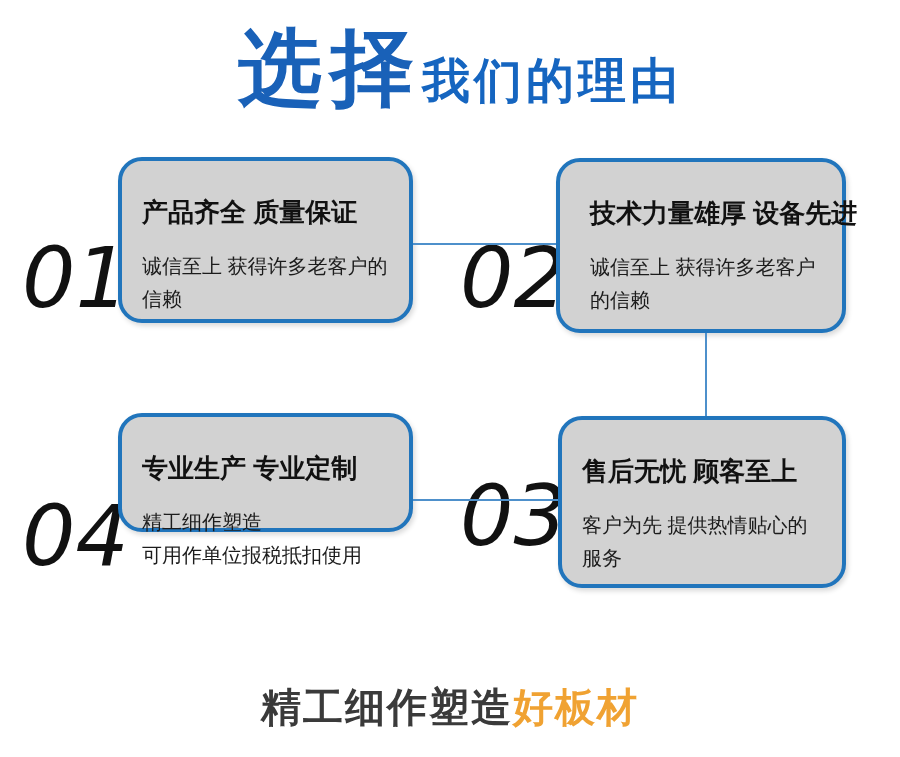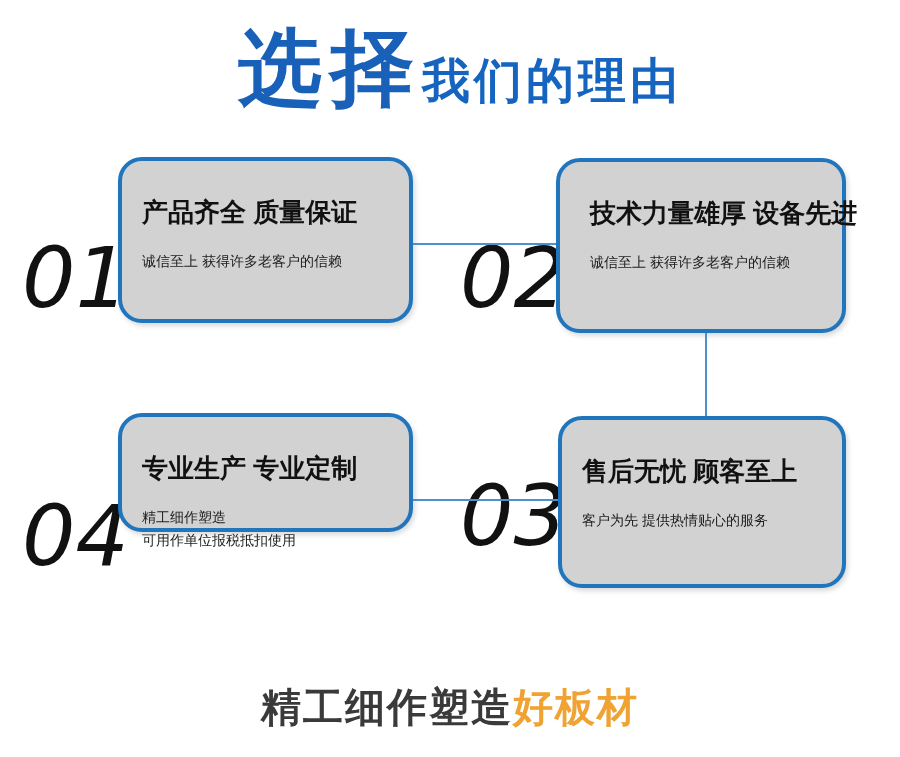--- a/index.html
+++ b/index.html
@@ -52,21 +52,21 @@
   .box4 { left: 118px; top: 413px; width: 295px; height: 119px; }
 
   .card-title {
     font-size: 26px;
     font-weight: bold;
     color: #111111;
     white-space: nowrap;
     margin-bottom: 20px;
   }
   .card-desc {
-    font-size: 14px;
+    font-size: 20px;
     color: #1c1c1c;
     line-height: 1.65;
     white-space: pre-line;
   }
 
   
   .num {
     position: absolute;
     font-family: "DejaVu Sans", sans-serif;
     font-style: italic;

